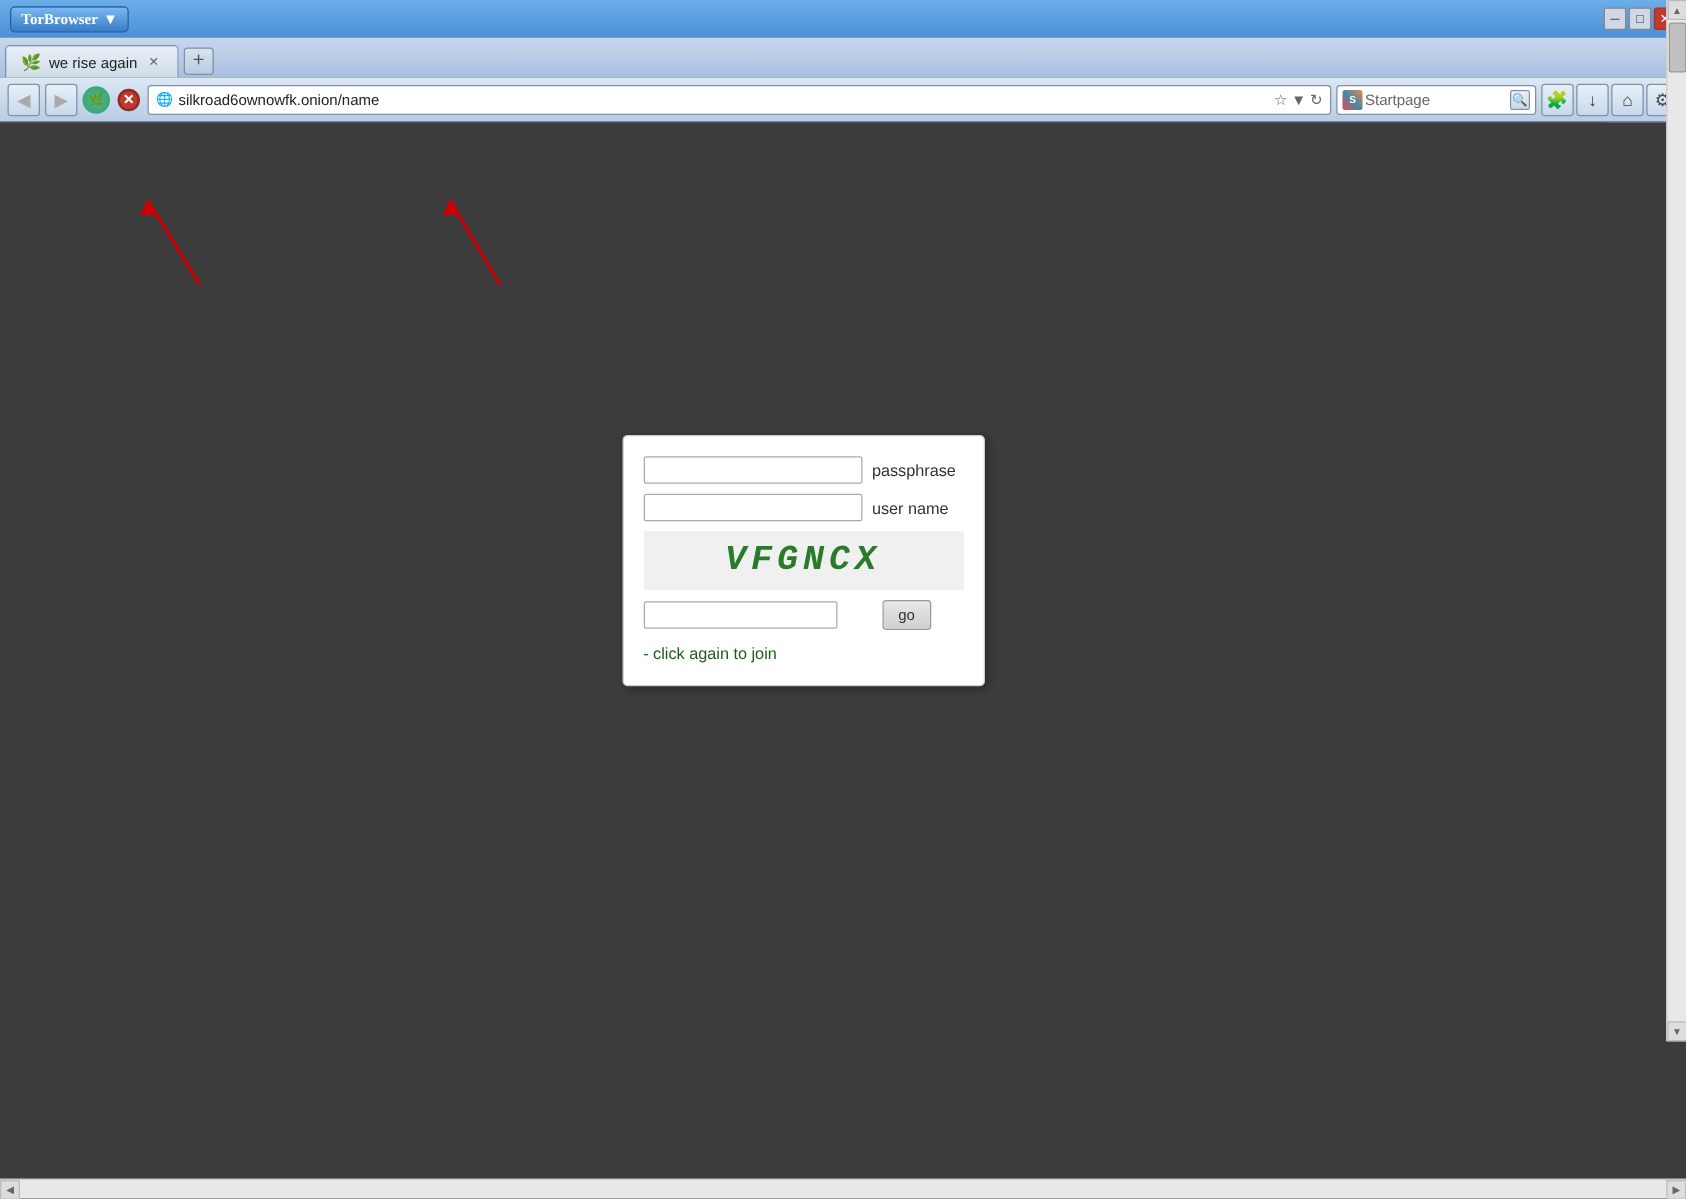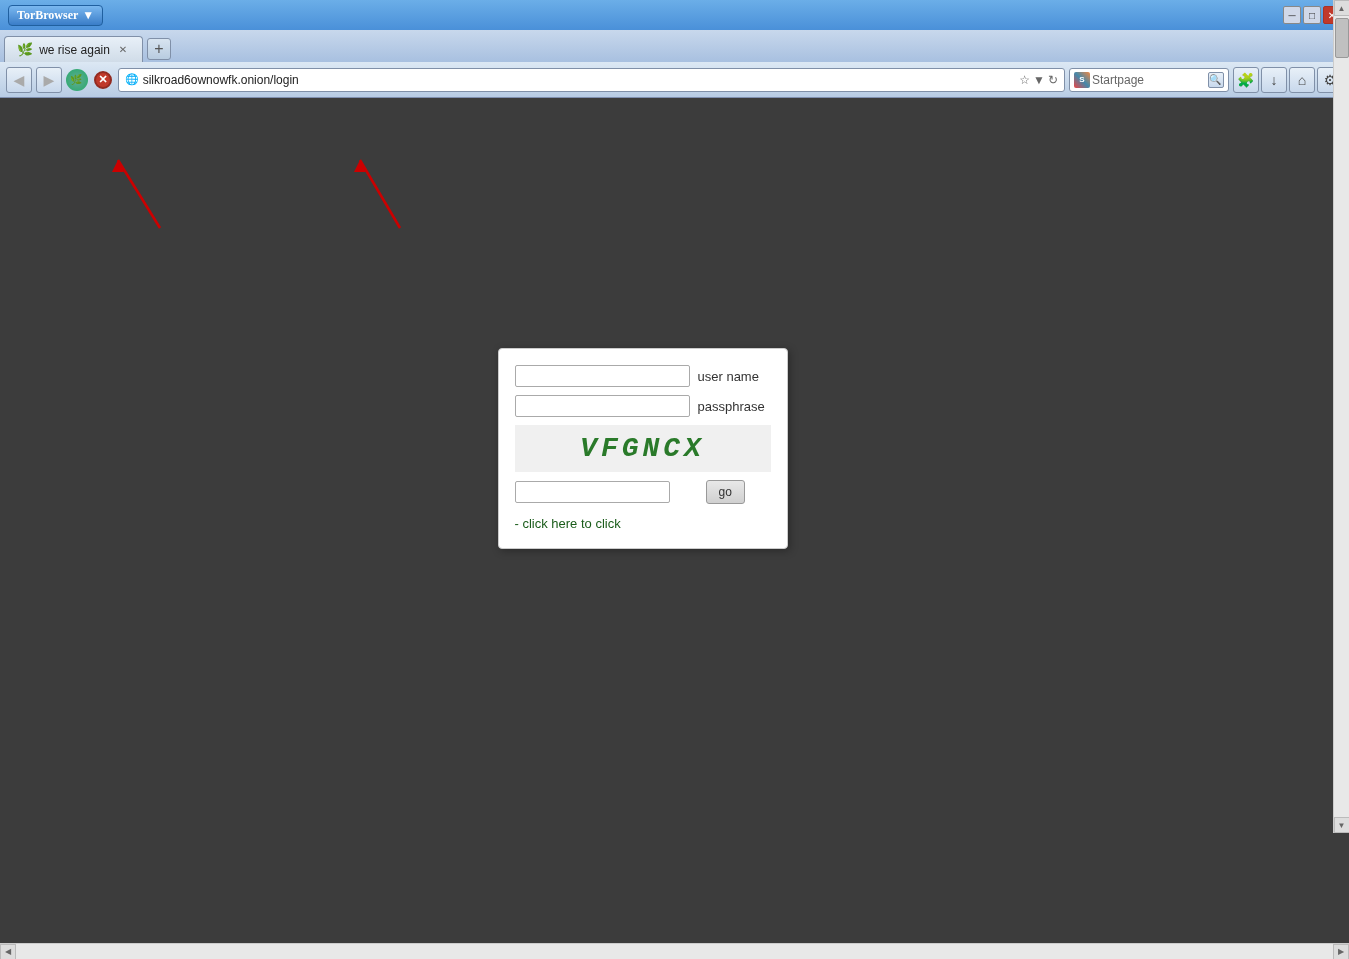--- a/index.html
+++ b/index.html
@@ -441,21 +441,21 @@
       <span>▶</span>
     </div>
     <div class="tor-logo">
       <span>🌿</span>
     </div>
     <div class="stop-btn">
       <div class="stop-circle">✕</div>
     </div>
     <div class="url-bar-container">
       <span class="ssl-icon">🌐</span>
-      <span class="url-text">silkroad6ownowfk.onion/login</span>
+      <span class="url-text">silkroad6ownowfk.onion/name</span>
       <div class="url-icons">
         <span class="url-icon-btn">☆</span>
         <span class="url-icon-btn">▼</span>
         <span class="url-icon-btn">↻</span>
       </div>
     </div>
     <div class="search-bar-container">
       <div class="search-logo">S</div>
       <span class="search-text">Startpage</span>
       <div class="search-btn">
@@ -487,40 +487,40 @@
         <line x1="160" y1="130" x2="118" y2="62" stroke="#cc0000" stroke-width="2.5"></line>
         <polygon points="118,62 112,74 124,74" fill="#cc0000"></polygon>
 
         <line x1="400" y1="130" x2="360" y2="62" stroke="#cc0000" stroke-width="2.5"></line>
         <polygon points="360,62 354,74 366,74" fill="#cc0000"></polygon>
       </svg>
 
       <div class="login-panel">
 
         <div class="form-row">
+          <input class="form-input" type="password" style="">
+          <span class="form-label">passphrase</span>
+        </div>
+
+        <div class="form-row">
           <input class="form-input" type="text" style="">
           <span class="form-label">user name</span>
-        </div>
-
-        <div class="form-row">
-          <input class="form-input" type="password" style="">
-          <span class="form-label">passphrase</span>
         </div>
 
         <div class="captcha-area">
           <span class="captcha-text">VFGNCX</span>
         </div>
 
         <div class="captcha-row">
           <input class="form-input" type="text" style="width: 155px;">
           <button class="go-btn">go</button>
         </div>
 
         <div>
-          <a class="join-link" href="#">- click here to click</a>
+          <a class="join-link" href="#">- click again to join</a>
         </div>
       </div>
 
     </div>
 
     <div class="scrollbar">
       <div class="scroll-arrow">▲</div>
       <div class="scroll-thumb"></div>
       <div class="scroll-arrow" style="position:absolute;bottom:0;">▼</div>
     </div>

